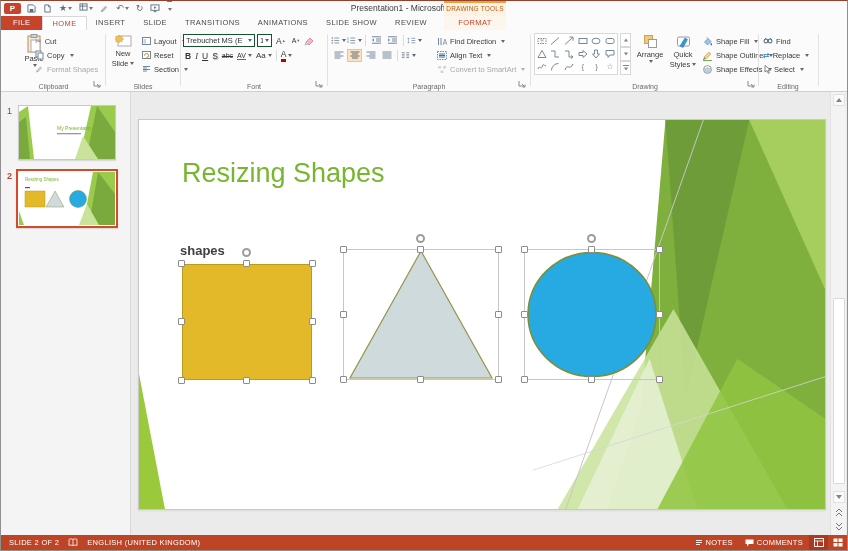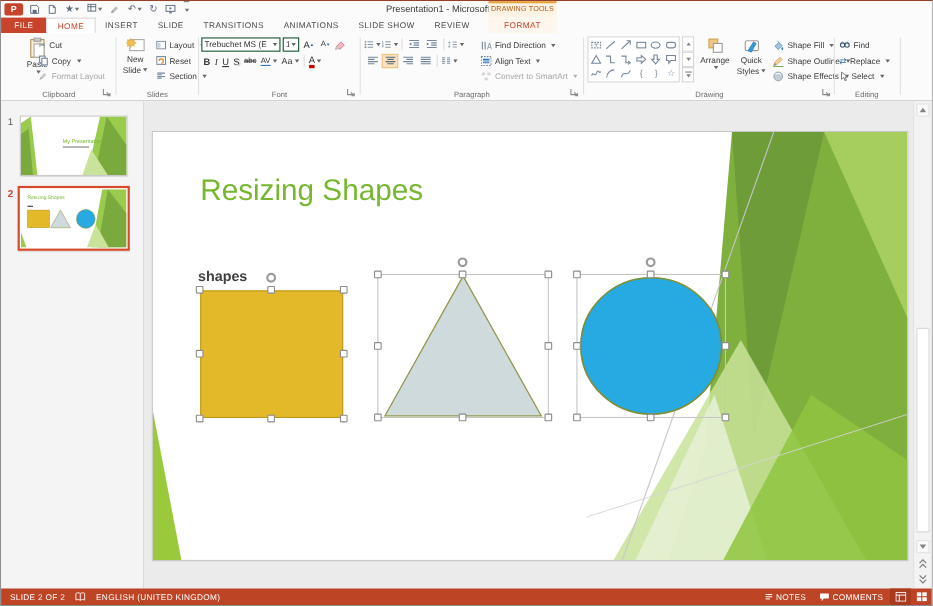--- a/index.html
+++ b/index.html
@@ -148,21 +148,21 @@
               <rect x="3" y="3" width="5" height="6" fill="#fff" stroke="#76879b"></rect>
             </svg>
             <span>Copy</span>
             <span class="dd"></span>
           </div>
         <div class="rbtn grayed">
             <svg width="9" height="10" viewBox="0 0 10 10">
               <path d="M2,6 L6,2 l2,2 -4,4 z" fill="#c9c9c9"></path>
               <path d="M2,6 l-1,3 3,-1 z" fill="#ababab"></path>
             </svg>
-            <span>Format Layout</span>
+            <span>Format Shapes</span>
           </div>
       </div>
       <div class="glabel">Clipboard</div>
       <svg class="launcher" viewBox="0 0 9 9">
           <path d="M1,1 v5 h5" fill="none" stroke="#8a8a8a"></path>
           <path d="M4,4 l3,3 M7,4.5 V7 H4.5" fill="none" stroke="#8a8a8a"></path>
         </svg>
     </div>
     <div class="gsep" style="left:104px"></div>
 

